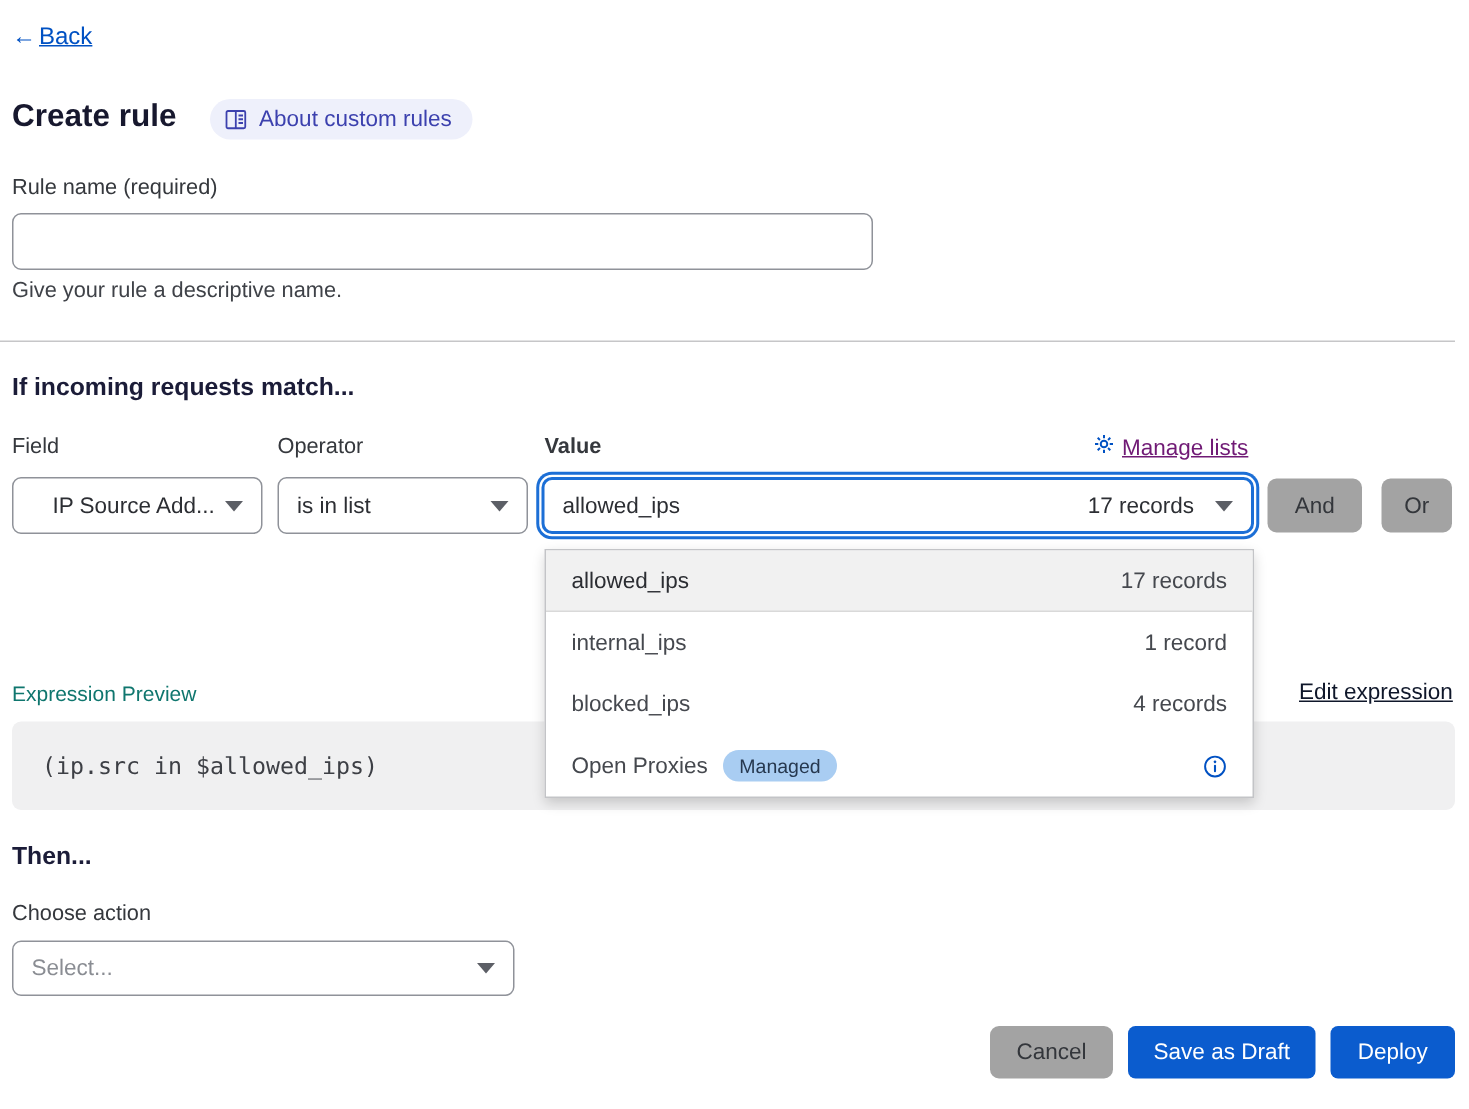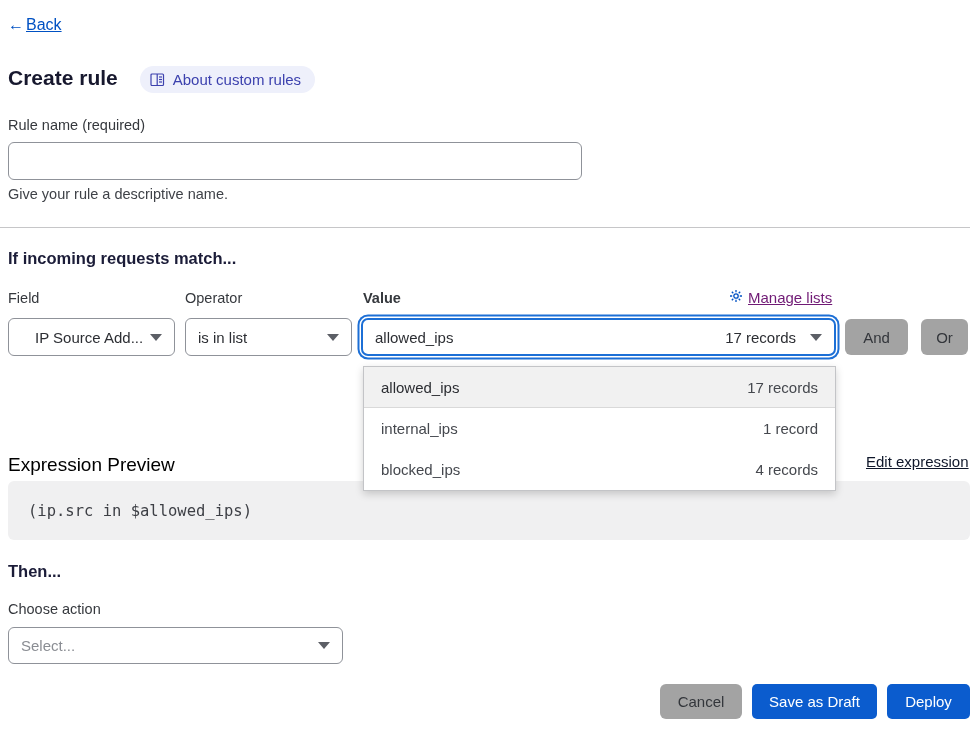--- a/index.html
+++ b/index.html
@@ -64,21 +64,21 @@
     border:1px solid #c3c4c7; box-shadow:0 3px 8px rgba(0,0,0,0.18); z-index:5; }
   .dd-row { height:41px; display:flex; align-items:center; padding:0 17px; font-size:15px;
     color:#45484e; cursor:pointer; }
   .dd-row .dd-count { margin-left:auto; color:#45484e; }
   .dd-row.selected { background:#f1f1f1; border-bottom:1px solid #d9d9d9; color:#2b2d32; }
   .managed-pill { background:#a9cdf2; color:#26384f; font-size:13px; border-radius:11px;
     padding:3px 11px; margin-left:10px; }
   .info-icon { margin-left:auto; display:flex; align-items:center; cursor:pointer; }
 
   
-  .expr-label { position:absolute; top:454px; left:8px; font-size:19px; color:#000000; }
+  .expr-label { position:absolute; top:454px; left:8px; font-size:14px; color:#0f766e; }
   .edit-expr { position:absolute; top:453px; left:866px; font-size:15px; color:#0f172a;
     text-decoration:underline; cursor:pointer; }
   .expr-block { position:absolute; top:481px; left:8px; width:962px; height:59px; background:#f0f0f1;
     border-radius:6px; display:flex; align-items:center; padding:0 20px; }
   .expr-code { font-family:"DejaVu Sans Mono","Liberation Mono",monospace; font-size:15.5px; color:#3d3f45; }
 
   
   .then-heading { top:562px; }
   .choose-action-label { top:601px; left:8px; }
   .select-action { top:627px; left:8px; width:335px; height:37px; color:#8a8d93; }
@@ -166,20 +166,31 @@
       <span class="dd-count">17 records</span>
     </div>
     <div class="dd-row">
       <span>internal_ips</span>
       <span class="dd-count">1 record</span>
     </div>
     <div class="dd-row">
       <span>blocked_ips</span>
       <span class="dd-count">4 records</span>
     </div>
+    <div class="dd-row">
+      <span>Open Proxies</span>
+      <span class="managed-pill">Managed</span>
+      <span class="info-icon">
+        <svg width="16" height="16" viewBox="0 0 16 16">
+            <circle cx="8" cy="8" r="6.6" fill="none" stroke="#0051c3" stroke-width="1.3"></circle>
+            <circle cx="8" cy="4.9" r="0.9" fill="#0051c3"></circle>
+            <rect x="7.3" y="6.8" width="1.4" height="5" rx="0.7" fill="#0051c3"></rect>
+          </svg>
+      </span>
+    </div>
   </div>
 
   <div class="expr-label">Expression Preview</div>
   <div class="edit-expr">Edit expression</div>
   <div class="expr-block">
     <span class="expr-code">(ip.src in $allowed_ips)</span>
   </div>
 
   <div class="section-heading then-heading">Then...</div>
   <div class="field-label choose-action-label">Choose action</div>

